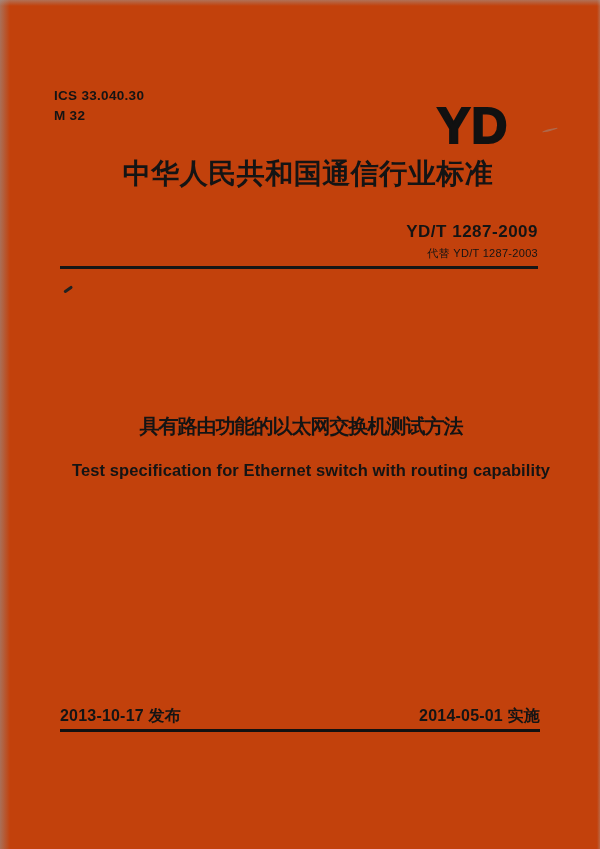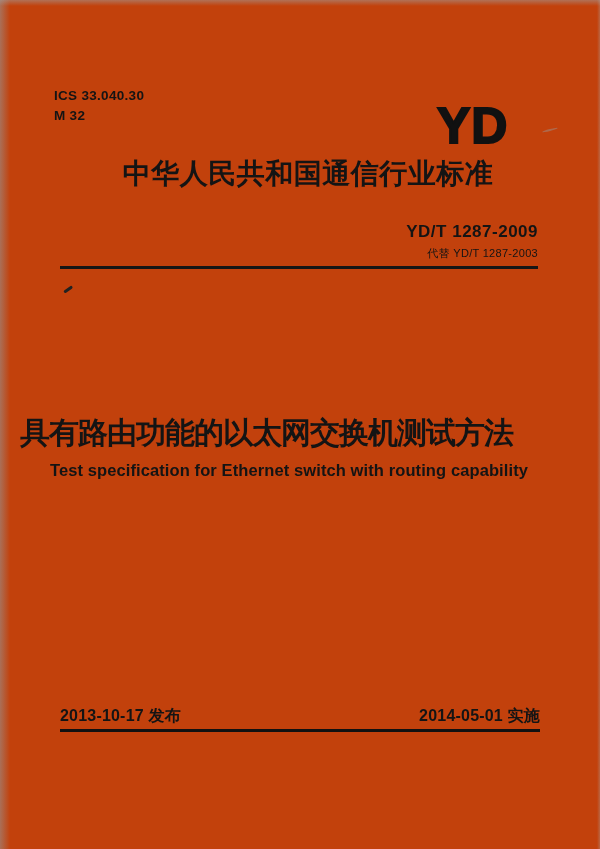--- a/index.html
+++ b/index.html
@@ -62,25 +62,26 @@
     position: absolute; left: 63px; top: 288px; width: 10px; height: 2.5px;
     background: #222; transform: rotate(-35deg); border-radius: 2px;
   }
   .smudge {
     position: absolute; left: 542px; top: 129px; width: 16px; height: 2px;
     background: #9a9a9a; opacity: 0.45; transform: rotate(-14deg); border-radius: 50%;
   }
 
   .title-zh {
     position: absolute; left: 20px; width: 562px; top: 413px;
-    font-size: 30px; font-weight: bold; letter-spacing: -1px;
+    text-align: center;
+    font-size: 20px; font-weight: bold; letter-spacing: -1px;
     white-space: nowrap;
   }
   .title-en {
-    position: absolute; left: 8px; width: 562px; top: 461px;
+    position: absolute; left: 30px; width: 562px; top: 461px;
     text-align: center;
     font-size: 16.5px; font-weight: bold; letter-spacing: 0.1px;
     white-space: nowrap;
   }
 
   .dates-row {
     position: absolute; left: 60px; right: 60px; top: 706px;
     display: flex; justify-content: space-between; align-items: center;
     font-size: 16px; font-weight: bold; letter-spacing: 0.2px;
   }

